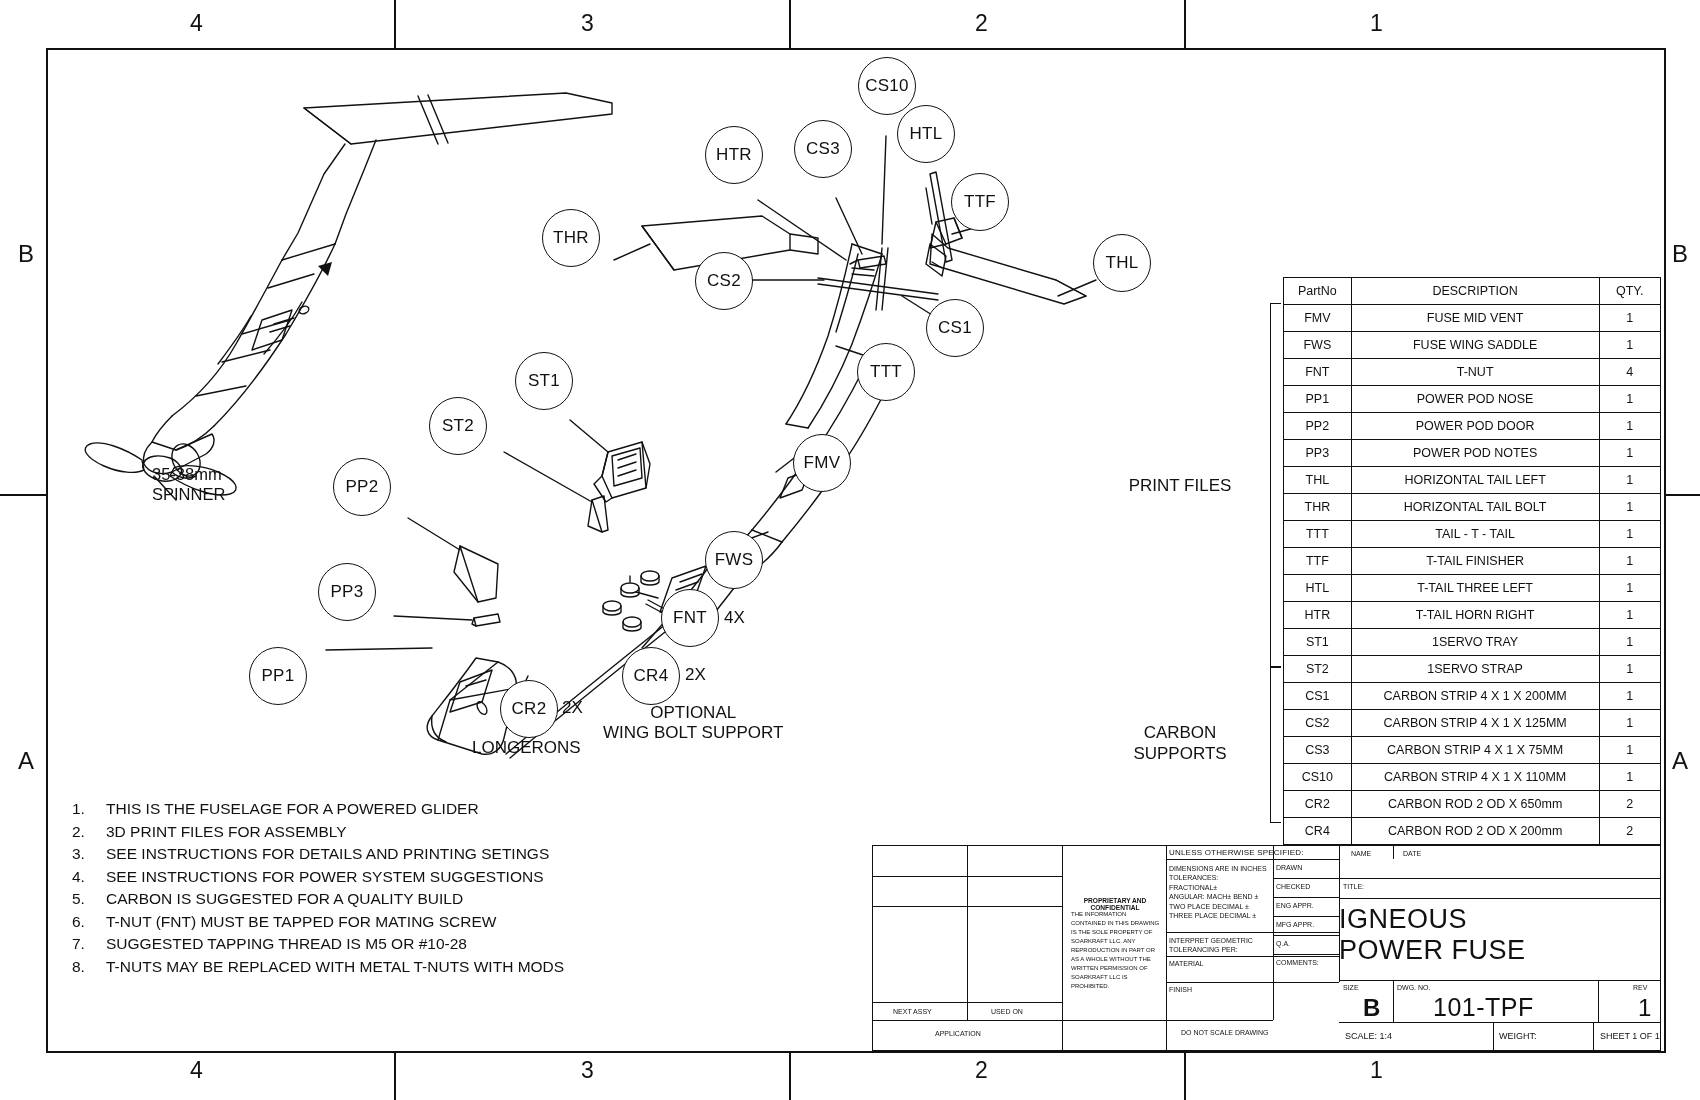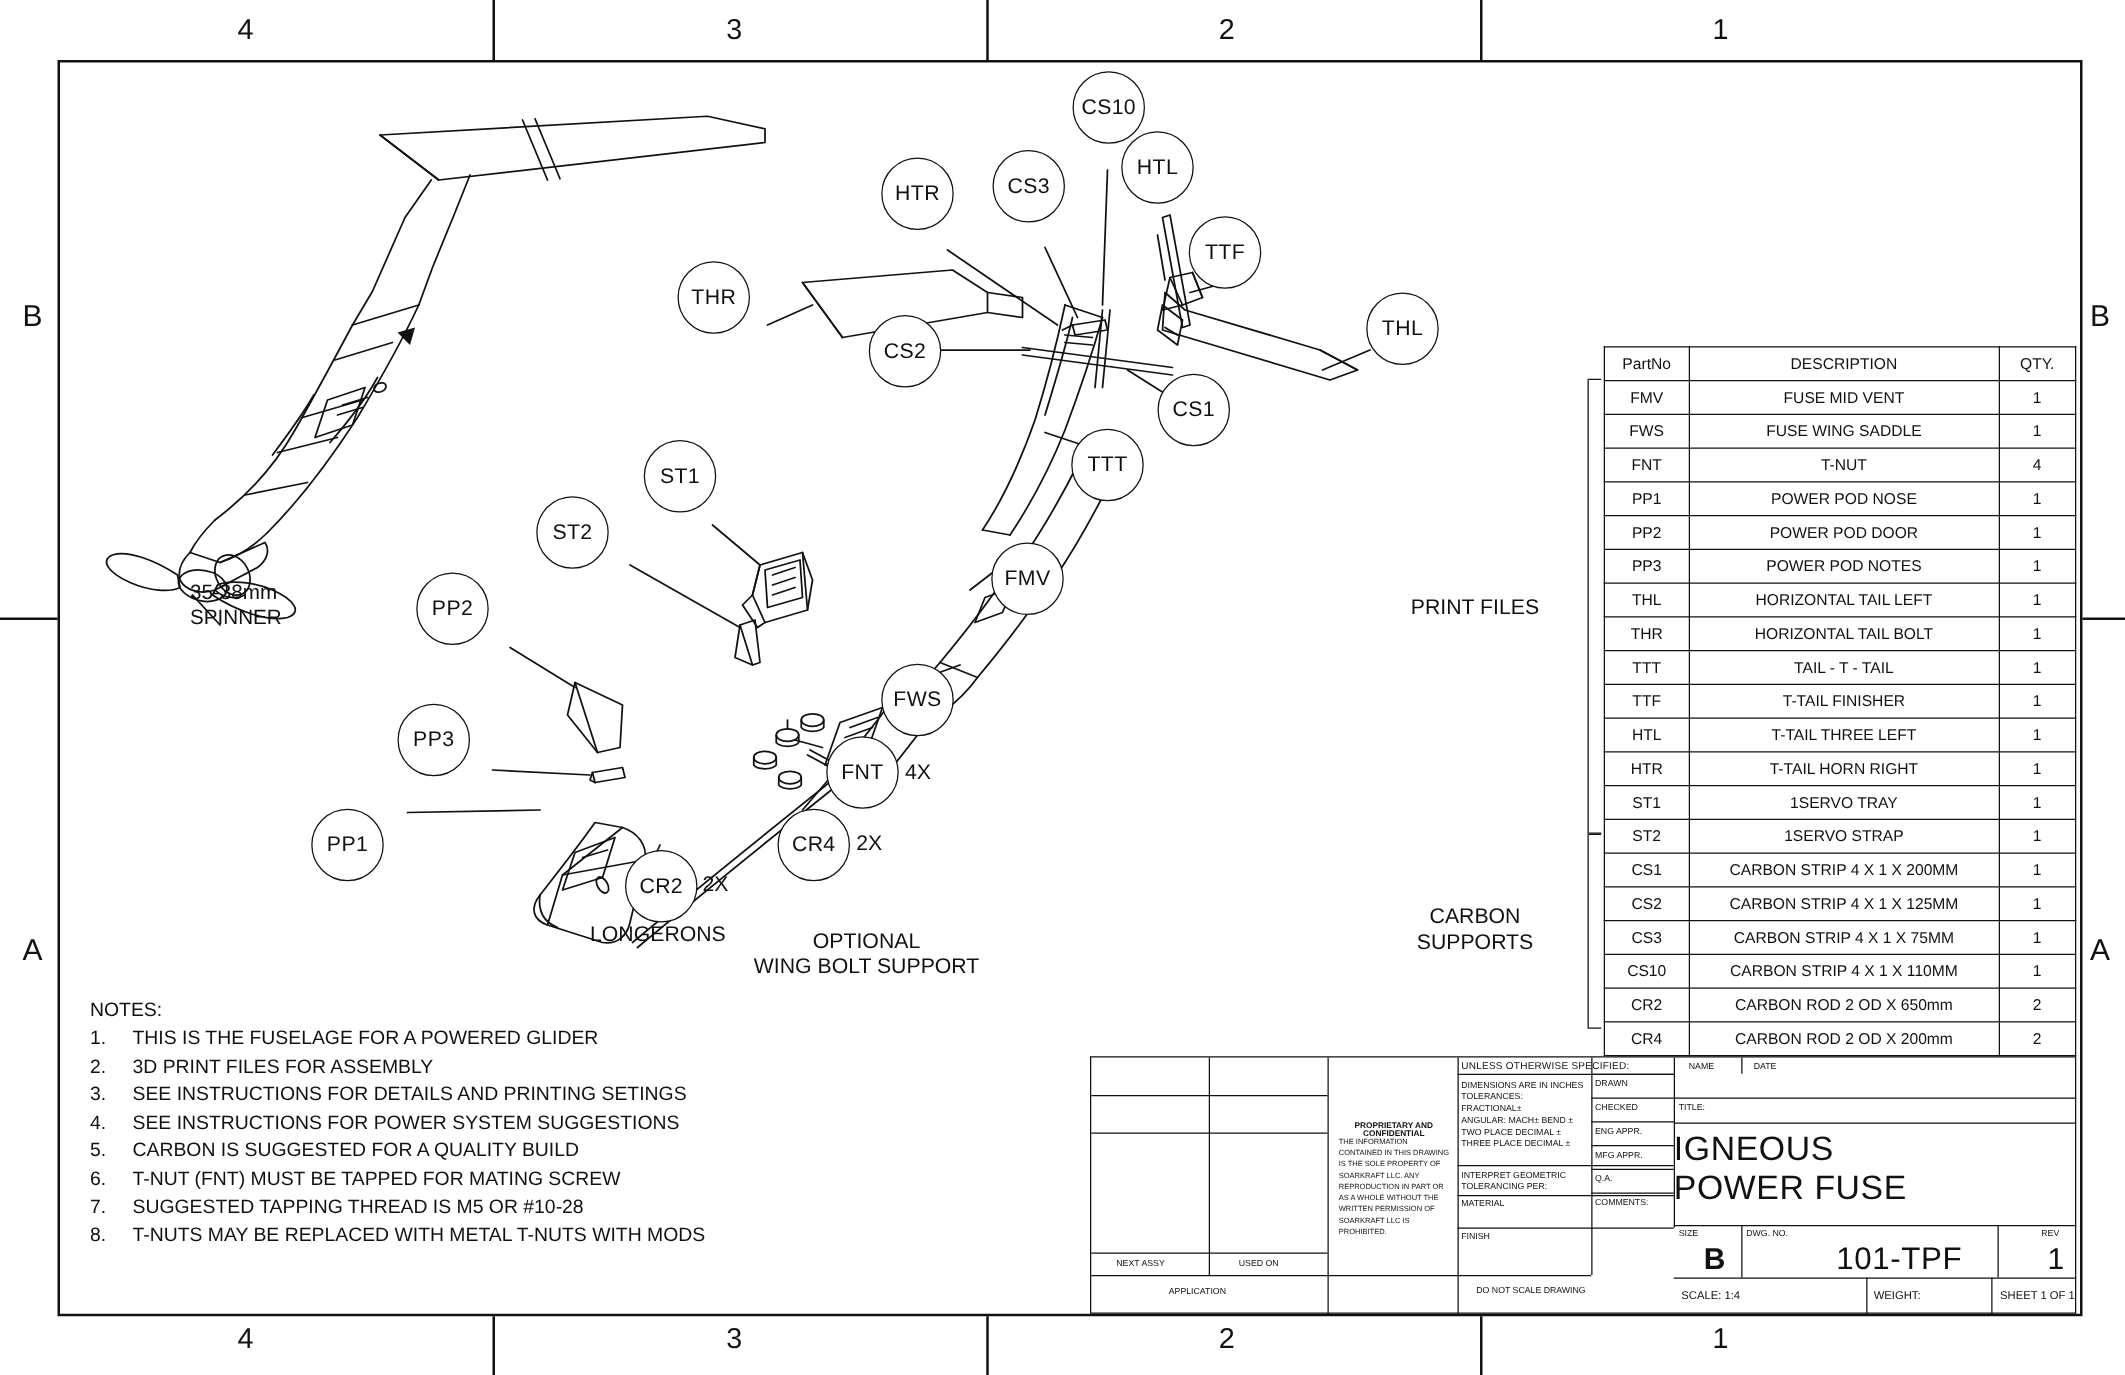--- a/index.html
+++ b/index.html
@@ -30,21 +30,21 @@
 
   
   .balloon {
     position:absolute; border:1.6px solid #111; border-radius:50%;
     background:#fff; display:flex; align-items:center; justify-content:center;
     font-size:17px; letter-spacing:.3px;
   }
   .balloon.w56 { width:56px; height:56px; }
 
   .lbl { position:absolute; font-size:17px; line-height:1.2; white-space:pre; }
-  .lbl.c { text-align:center;margin-top:40px; }
+  .lbl.c { text-align:center; }
 
   
   #bom {
     position:absolute; left:1283px; top:277px; width:378px;
     border-collapse:collapse; font-size:12.5px; background:#fff;
   }
   #bom td, #bom th {
     border:1px solid #111; height:26px; padding:0 3px; text-align:center; font-weight:normal;
   }
   #bom th { font-size:12.5px; }
@@ -70,21 +70,21 @@
     border:1.5px solid #111; box-sizing:border-box; font-size:8.5px;
   }
   #tb .vline, #tb .hline { position:absolute; background:#111; }
   #tb .cell { position:absolute; box-sizing:border-box; }
   #tb .lbl8 { font-size:8px; letter-spacing:.2px; }
   #tb .lbl7 { font-size:7px; line-height:1.35; }
 
   .domain-title { font-size:30px; letter-spacing:.5px; }
   .big-title { font-size:27px; letter-spacing:.5px; text-align:left; line-height:1.15; }
   .sizeB { font-size:24px; font-weight:bold; }
-  .dwgno { font-size:25px; letter-spacing:.5px;margin-left:36px; }
+  .dwgno { font-size:25px; letter-spacing:.5px; }
   .rev1 { font-size:24px; }
 </style>
 </head>
 <body>
 
 <div id="sheet">
 
   <div class="zone-num" style="left:190px; top:10px;">4</div>
   <div class="zone-num" style="left:581px; top:10px;">3</div>
   <div class="zone-num" style="left:975px; top:10px;">2</div>
@@ -443,21 +443,20 @@
   <div class="grouplabel" style="left:1098px; top:475px; width:164px;">PRINT FILES</div>
 
   <div class="brace" style="left:1270px; top:667px; height:156px;">
     <div class="t"></div>
       <div class="b"></div>
   </div>
   <div class="grouplabel" style="left:1098px; top:722px; width:164px;">CARBON
 SUPPORTS</div>
 
   <div id="notes">
-    <div class="hdr">NOTES:</div>
     <ol id="notes-list">
         <li>
           <span class="n">1.</span>
           <span>THIS IS THE FUSELAGE FOR A POWERED GLIDER</span>
         </li>
         <li>
           <span class="n">2.</span>
           <span>3D PRINT FILES FOR ASSEMBLY</span>
         </li>
         <li>

